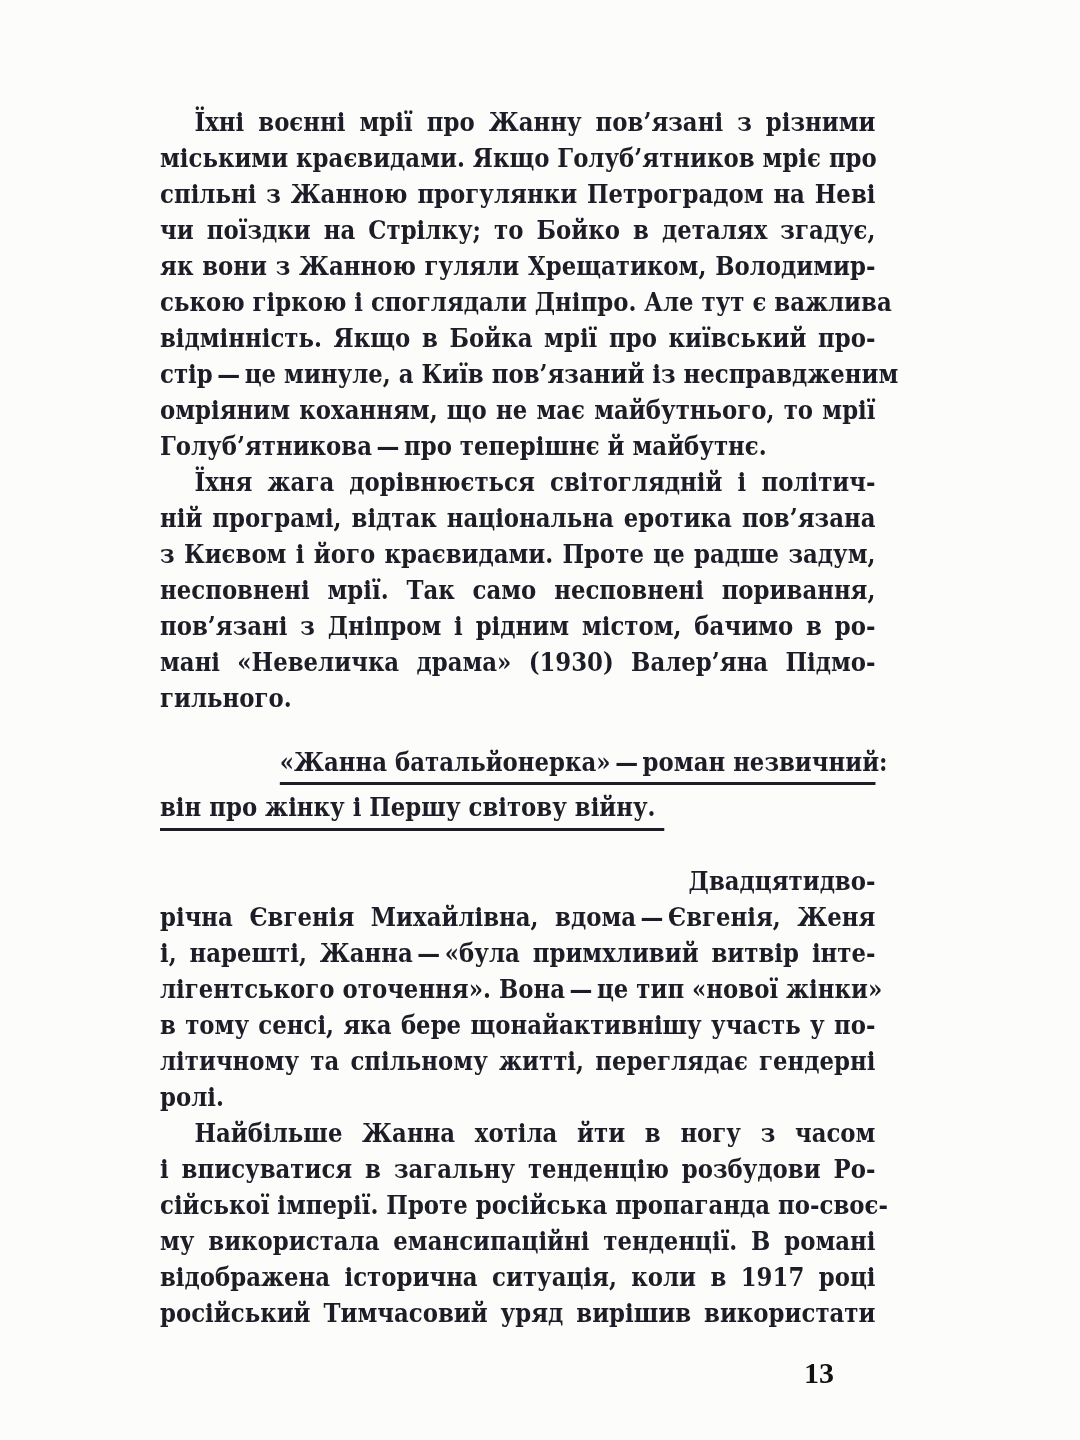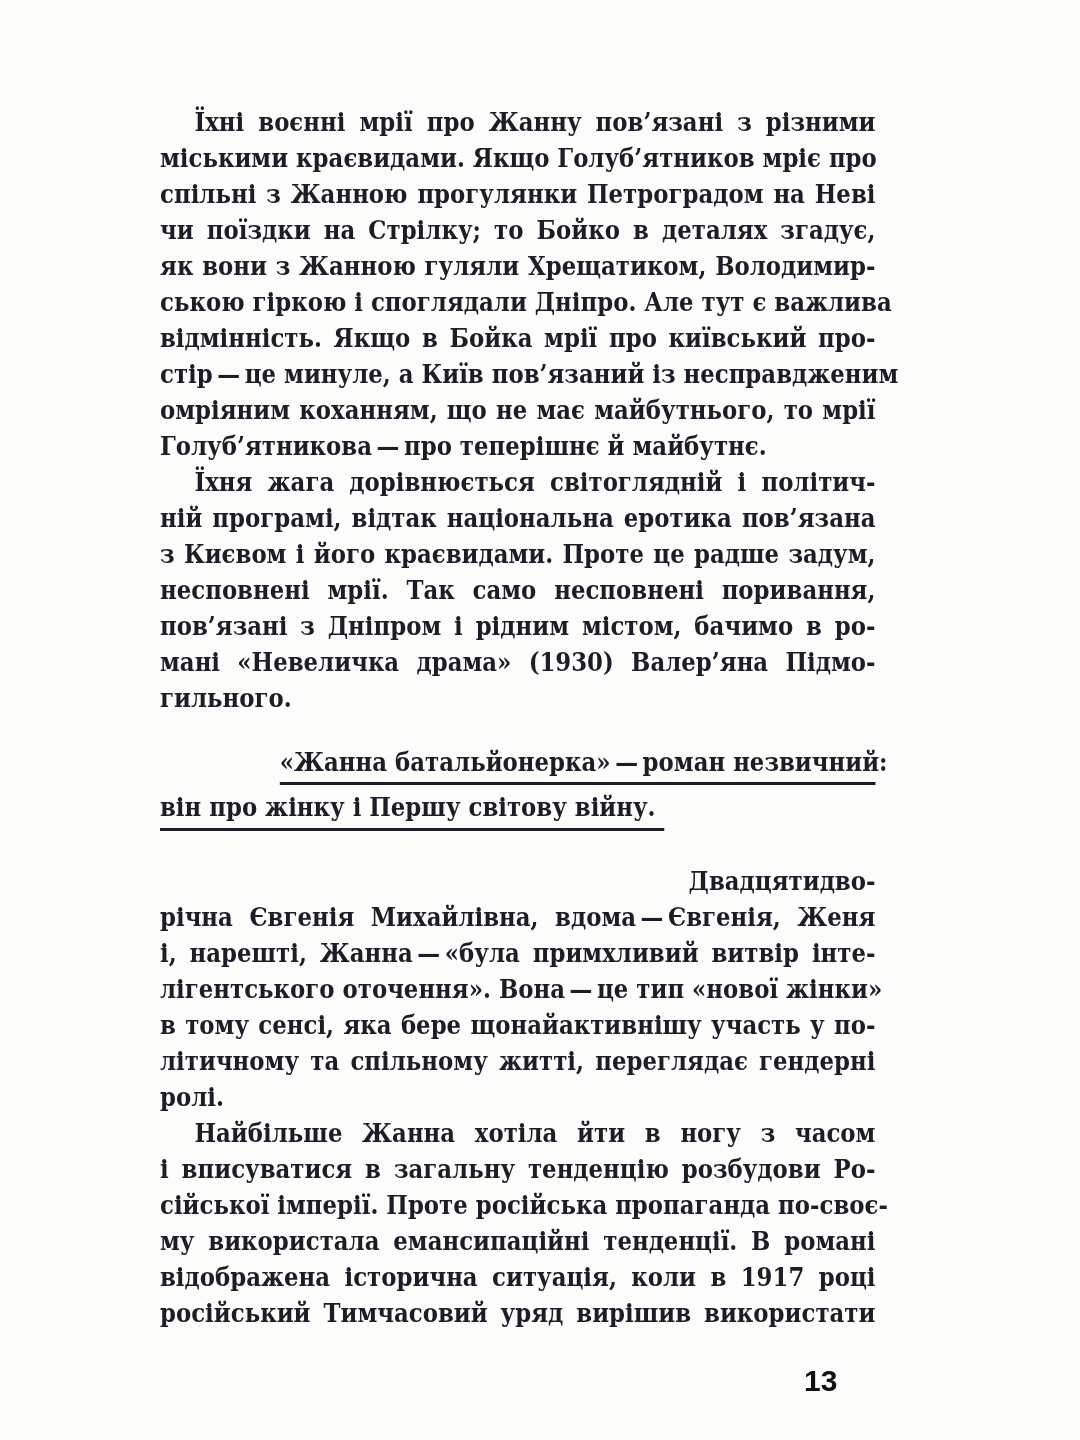--- a/index.html
+++ b/index.html
@@ -52,25 +52,24 @@
   .qline.q2 .ul{
     display:inline-block;
     border-bottom:3px solid #1d1d27;
     padding-right:10px;
     padding-bottom:1px;
   }
   .p3{margin-top:32px;}
   .page-number{
     position:absolute;
     left:804px;top:1356px;
-    font-family:Liberation Sans, sans-serif;
+    font-family:Liberation Serif, serif;
     font-size:30px;
     font-weight:600;
     color:#111114;
-    margin-top:8px;
   }
 </style>
 </head>
 <body>
 
 <div class="page">
   <div class="text-column">
 
     <div class="para">
       <div class="line indent">Їхні воєнні мрії про Жанну пов’язані з різними</div>

